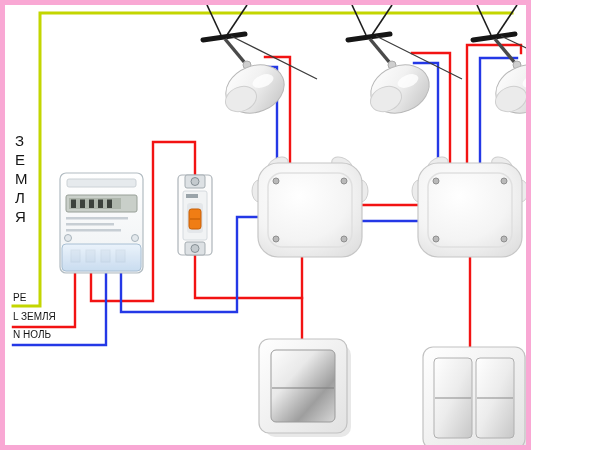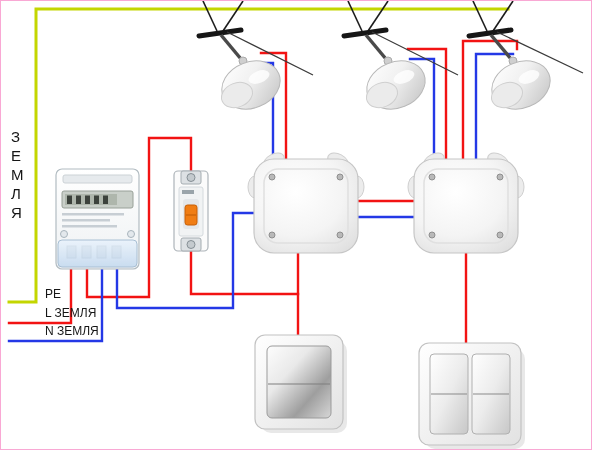--- a/index.html
+++ b/index.html
@@ -1,36 +1,35 @@
 <!DOCTYPE html>
 <html><head>
 <meta charset="utf-8">
 <style>
   html,body{margin:0;padding:0;background:#ffffff;}
   .canvas{
     position:relative;
-    width:592px;height:450px;
+    width:531px;height:450px;
     box-sizing:border-box;
     background:#ffffff;
-    border:1px solid #f9a8d4;
+    border:5px solid #f9a8d4;
     overflow:hidden;
     font-family:"Liberation Sans", sans-serif;
   }
   svg{position:absolute;left:0;top:0;}
   .wire{fill:none;stroke-linecap:square;stroke-linejoin:miter;}
   .w2{stroke-width:2.4;}
   .w3{stroke-width:3;}
   .txt{
     position:absolute;
     color:#151515;
-    font-size:12px;
+    font-size:10px;
     line-height:14px;
     white-space:nowrap;
     user-select:none;
-    margin-left:36px;
   }
   .vtxt{
     position:absolute;
     left:10px;top:126px;
     width:16px;
     color:#151515;
     font-size:15px;
     line-height:19px;
     word-break:break-all;
     white-space:normal;
@@ -211,15 +210,15 @@
     <rect x="429" y="353" width="38" height="80" rx="4" fill="url(#gKey)" stroke="#b0b0b0"></rect>
     <rect x="471" y="353" width="38" height="80" rx="4" fill="url(#gKey)" stroke="#b0b0b0"></rect>
     <line x1="430" y1="393" x2="466" y2="393" stroke="#8a8a8a" stroke-width="1.2"></line>
     <line x1="472" y1="393" x2="508" y2="393" stroke="#8a8a8a" stroke-width="1.2"></line>
   </g>
 </svg>
 
 <div class="vtxt">ЗЕМЛЯ</div>
 <div class="txt" style="left:8px;top:286px;">PE</div>
 <div class="txt" style="left:8px;top:305px;">L ЗЕМЛЯ</div>
-<div class="txt" style="left:8px;top:323px;">N ЗЕМЛЯ</div>
+<div class="txt" style="left:8px;top:323px;">N НОЛЬ</div>
 
 </div>
 
 </body></html>

